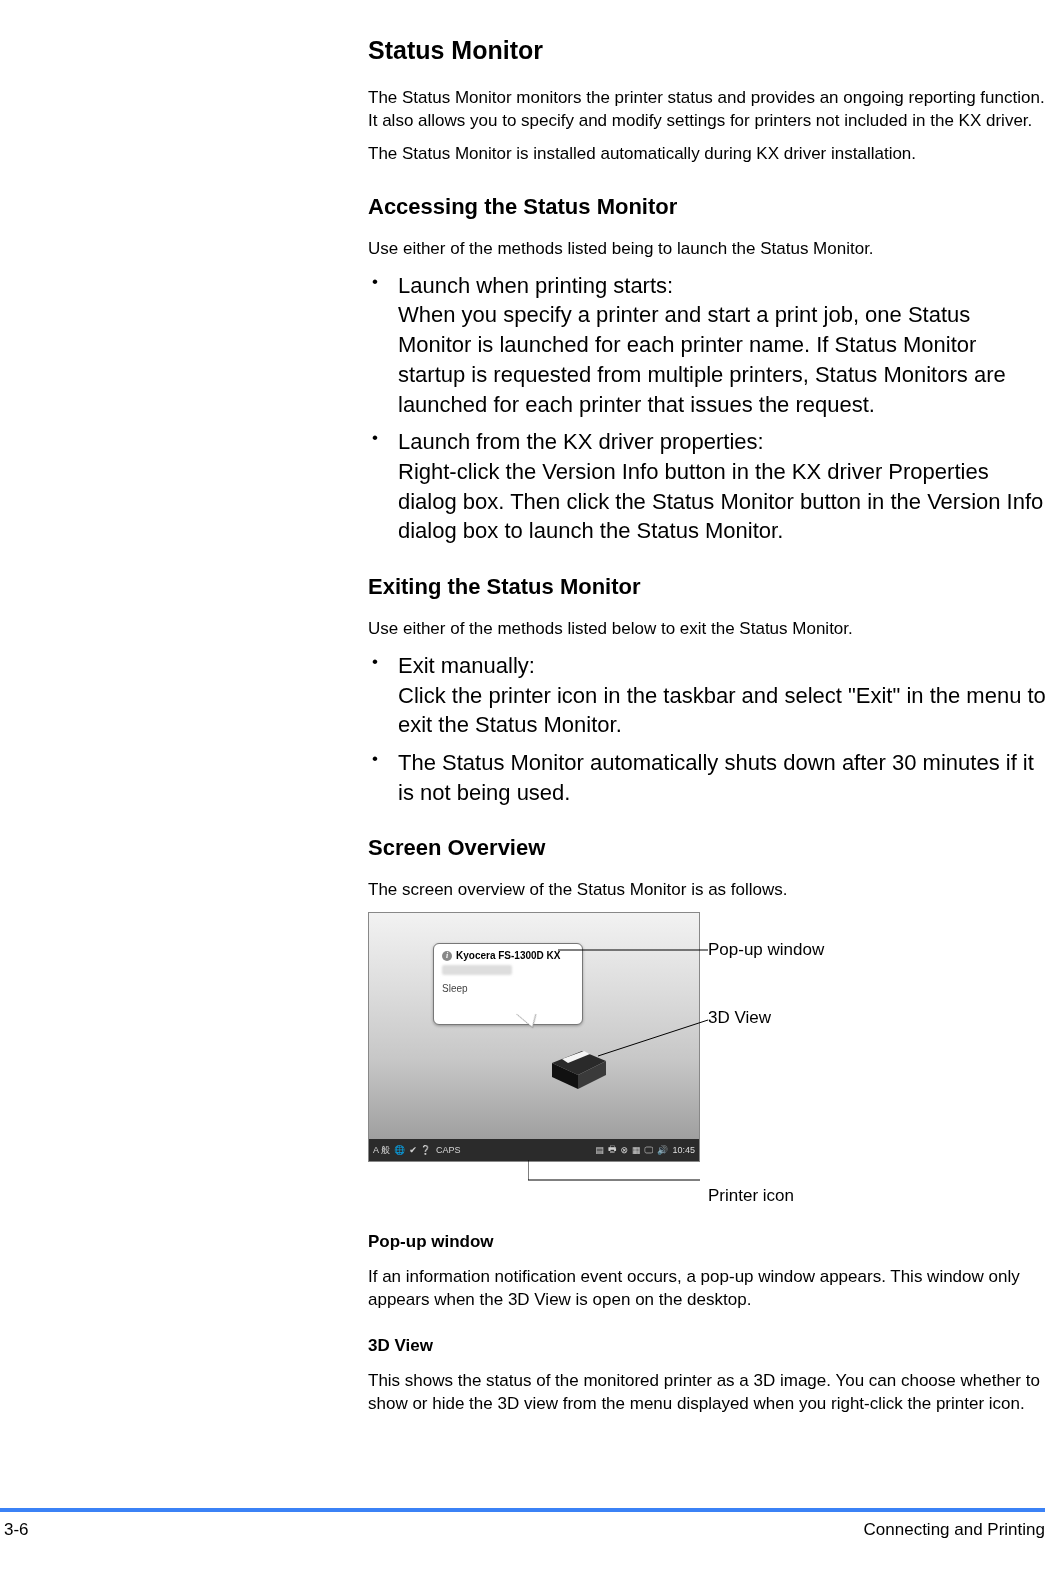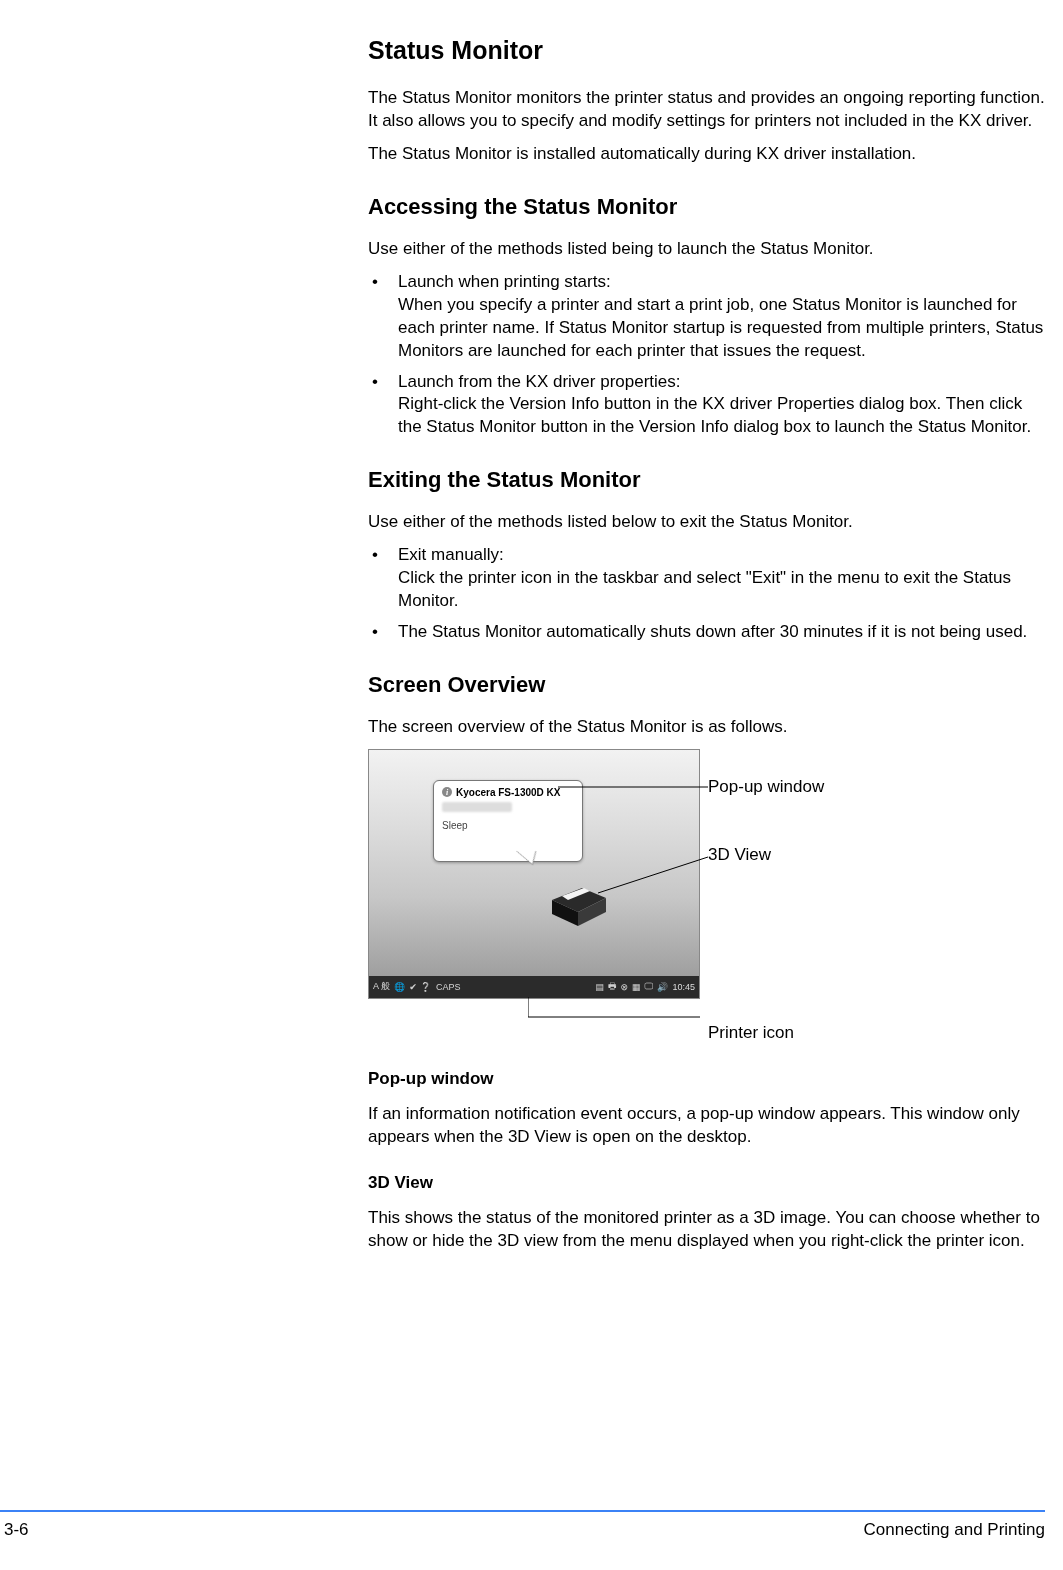--- a/index.html
+++ b/index.html
@@ -40,21 +40,21 @@
     margin: 0 0 10px 0;
   }
   ul.bullets {
     list-style: none;
     padding: 0;
     margin: 6px 0 0 0;
   }
   ul.bullets > li {
     position: relative;
     padding-left: 30px;
-    font-size: 17px;
+    font-size: 22px;
     line-height: 1.35;
     margin-bottom: 8px;
   }
   ul.bullets > li::before {
     content: "•";
     position: absolute;
     left: 4px;
     top: 0;
     font-size: 17px;
   }
@@ -167,21 +167,21 @@
   .callout-label {
     position: absolute;
     font-size: 17px;
     white-space: nowrap;
   }
   .footer {
     position: absolute;
     left: 0;
     right: 18px;
     bottom: 30px;
-    border-top: 2px solid #3b82f6;
+    border-top: 4px solid #3b82f6;
     padding-top: 8px;
     font-size: 17px;
     display: flex;
     justify-content: space-between;
   }
   .footer .pg { padding-left: 4px; }
 </style>
 </head>
 <body>
 

